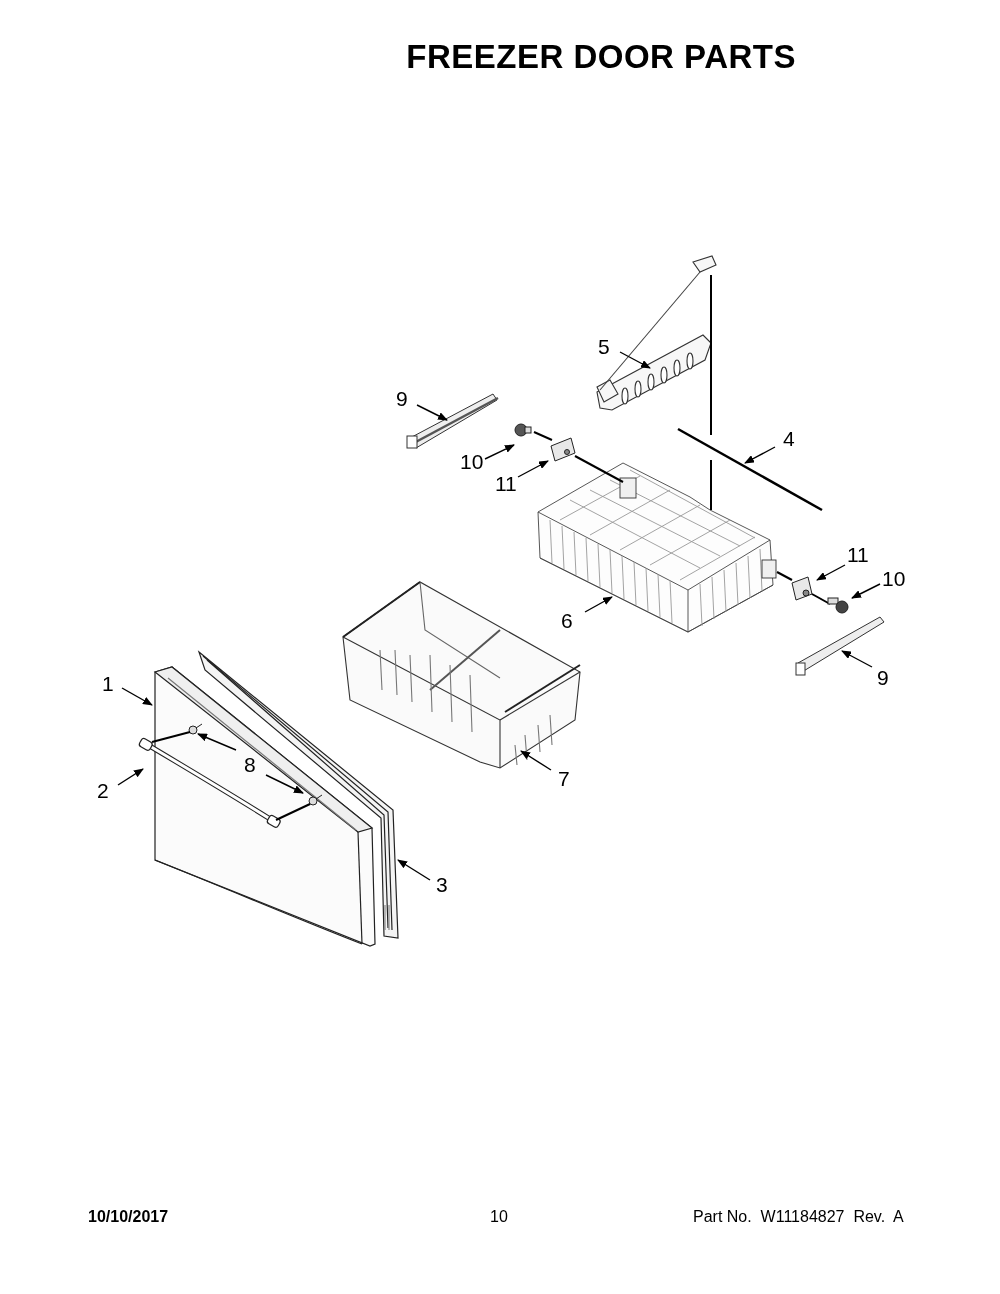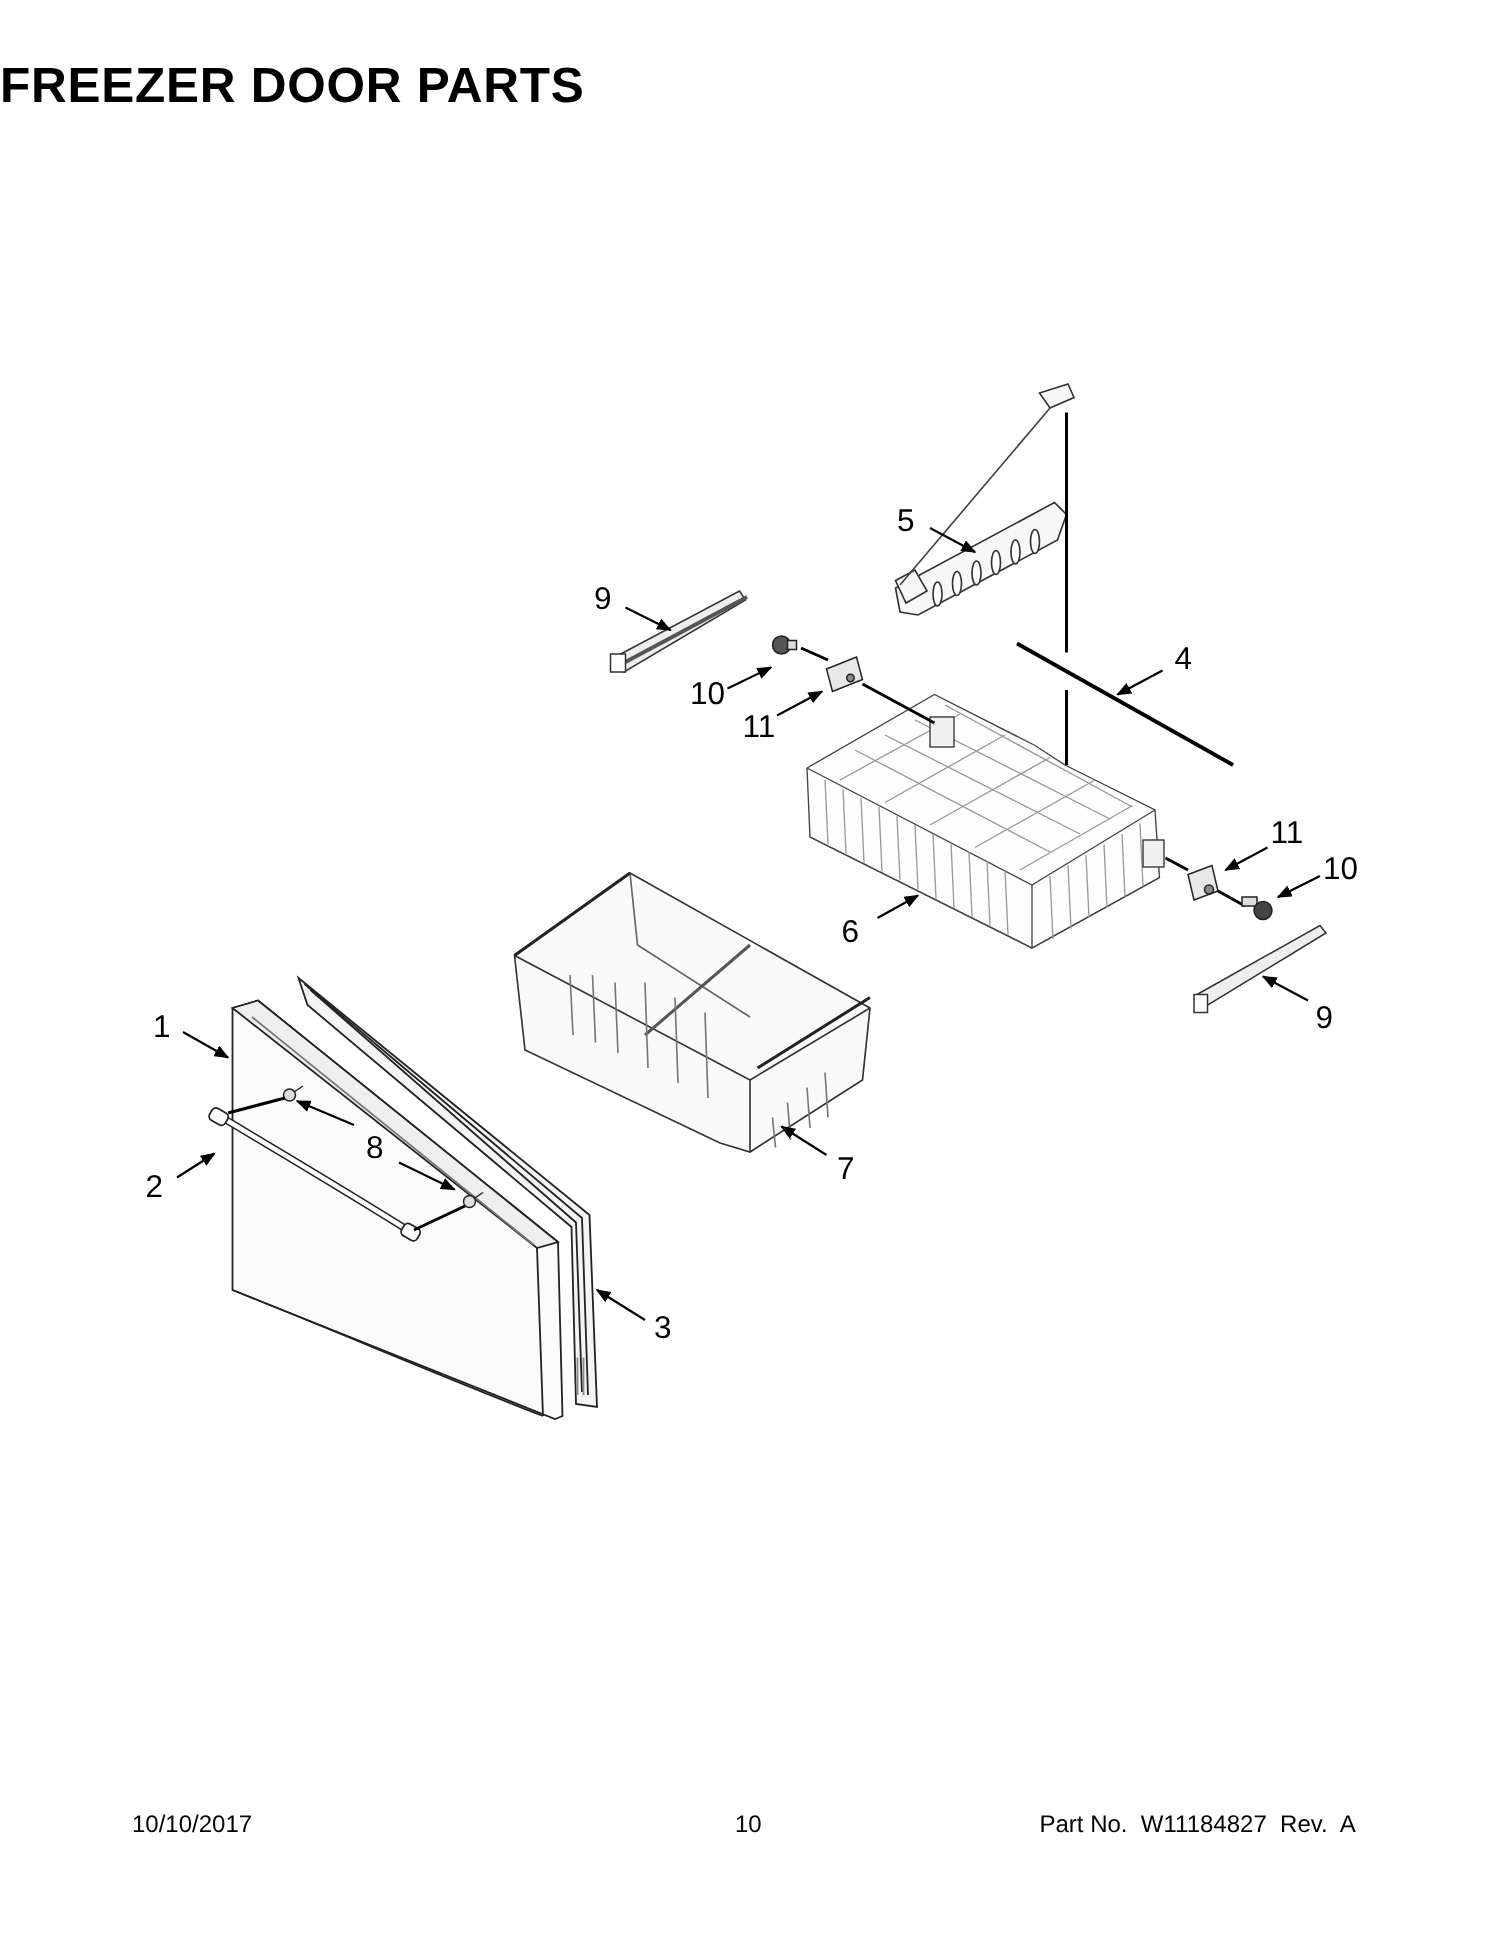--- a/index.html
+++ b/index.html
@@ -1,19 +1,19 @@
 <!DOCTYPE html>
 <html><head>
 <meta charset="utf-8">
 <style>
   html, body { margin:0; padding:0; background:#ffffff; }
   body { width:1000px; height:1294px; position:relative; overflow:hidden; font-family:"Liberation Sans", sans-serif; color:#000; }
-  .title { position:absolute; left:0; top:38px; width:796px; text-align:left; font-weight:bold; font-size:33px; letter-spacing:0.5px; }
+  .title { position:absolute; left:0; top:38px; width:796px; text-align:right; font-weight:bold; font-size:33px; letter-spacing:0.5px; }
   .footer { position:absolute; top:1208px; font-size:16px; }
-  .footer.left { left:88px; }
+  .footer.left { left:88px;font-weight:bold; }
   .footer.center { left:490px; }
   .footer.right { left:693px;text-align:center; }
   svg.diagram { position:absolute; left:0; top:0; }
   .callout { font-family:"Liberation Sans", sans-serif; font-size:21px; fill:#000; }
 </style>
 </head>
 <body>
 
 <div class="title">FREEZER DOOR PARTS</div>
 

